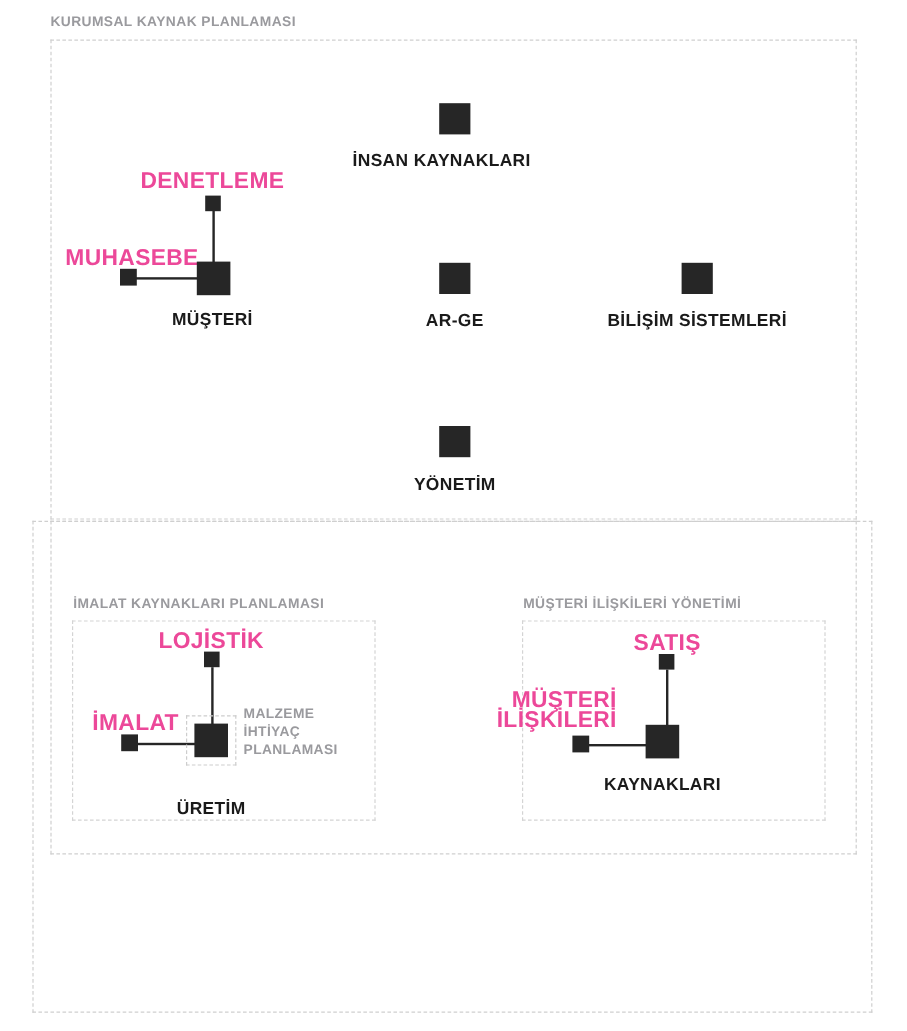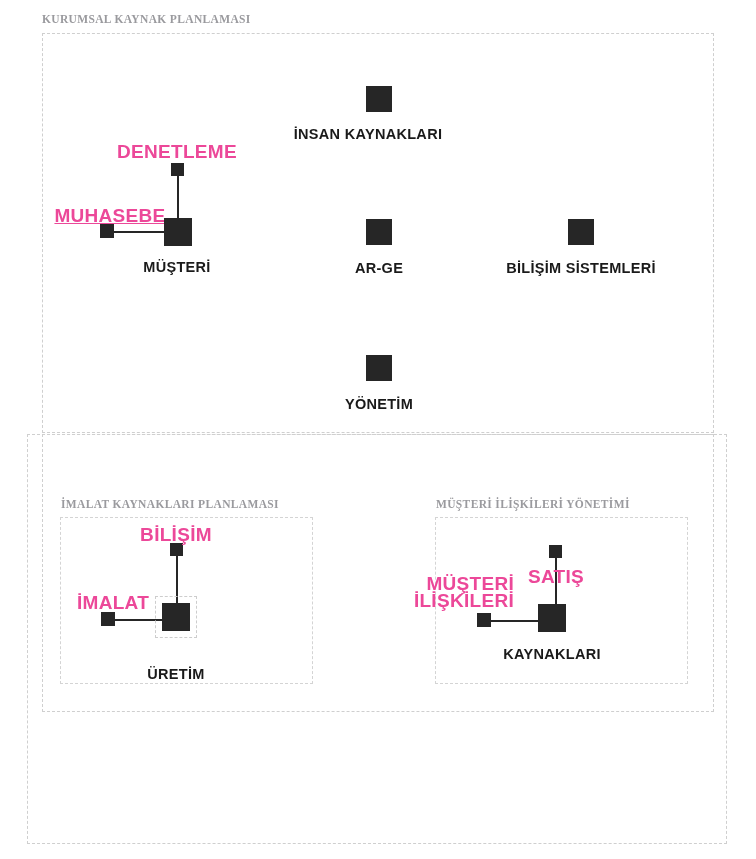--- a/index.html
+++ b/index.html
@@ -31,21 +31,20 @@
     border: 1.5px dashed #d4d4d4;
   }
   .zone-label {
     position: absolute;
     font-size: 11.5px;
     font-weight: bold;
     letter-spacing: 0.35px;
     color: #9a9a9e;
     white-space: nowrap;
     line-height: 1;
-    font-family: Liberation Serif, serif;
   }
   .zone-label.dark {
     color: #1c1c1c;
     font-size: 15.5px;
     letter-spacing: 0.3px;
   }
 
   
   .node {
     position: absolute;
@@ -116,21 +115,21 @@
   <div class="cap primary ctr" style="left:368px; top:126px;">İNSAN KAYNAKLARI</div>
 
   <div class="edge v" style="left:177px; top:175px; height:45px;"></div>
 
   <div class="edge h" style="left:113px; top:231px; width:55px;"></div>
 
   <div class="node sq13" style="left:171px; top:163px;"></div>
   <div class="cap secondary ctr" style="left:177px; top:141px;">DENETLEME</div>
 
   <div class="node small" style="left:100px; top:224px;"></div>
-  <div class="cap secondary ctr" style="left:110px; top:205px;text-decoration:underline;">MUHASEBE</div>
+  <div class="cap secondary ctr" style="left:110px; top:205px;">MUHASEBE</div>
 
   <div class="node big" style="left:164px; top:218px;"></div>
   <div class="cap primary ctr" style="left:177px; top:259px;">MÜŞTERİ</div>
 
   <div class="node mid" style="left:366px; top:219px;"></div>
   <div class="cap primary ctr" style="left:379px; top:260px;">AR-GE</div>
 
   <div class="node mid" style="left:568px; top:219px;"></div>
   <div class="cap primary ctr" style="left:581px; top:260px;">BİLİŞİM SİSTEMLERİ</div>
 
@@ -138,39 +137,40 @@
   <div class="cap primary ctr" style="left:379px; top:396px;">YÖNETİM</div>
 
   <div class="zone-label" style="left:61px; top:499px;">İMALAT KAYNAKLARI PLANLAMASI</div>
   <div class="zone inner" style="left:60px; top:517px; width:253px; height:167px;"></div>
 
   <div class="edge v" style="left:176px; top:556px; height:48px;"></div>
 
   <div class="edge h" style="left:113px; top:619px; width:53px;"></div>
 
   <div class="node sq13" style="left:170px; top:543px;"></div>
-  <div class="cap secondary ctr" style="left:176px; top:524px;">BİLİŞİM</div>
+  <div class="cap secondary ctr" style="left:176px; top:524px;">LOJİSTİK</div>
 
   <div class="node small" style="left:101px; top:612px;"></div>
   <div class="cap secondary ctr" style="left:113px; top:592px;">İMALAT</div>
 
   <div class="nodebox" style="left:155px; top:596px; width:42px; height:42px;"></div>
+  <div class="cap tiny" style="left:203px; top:588px;">MALZEME İHTİYAÇ PLANLAMASI</div>
 
   <div class="node big" style="left:162px; top:603px;"></div>
   <div class="cap primary ctr" style="left:176px; top:646px;margin-top:20px;">ÜRETİM</div>
 
   <div class="zone-label" style="left:436px; top:499px;">MÜŞTERİ İLİŞKİLERİ YÖNETİMİ</div>
   <div class="zone inner" style="left:435px; top:517px; width:253px; height:167px;"></div>
 
   <div class="edge v" style="left:555px; top:558px; height:47px;"></div>
 
   <div class="edge h" style="left:489px; top:620px; width:55px;"></div>
 
   <div class="node sq13" style="left:549px; top:545px;"></div>
-  <div class="cap secondary ctr" style="left:556px; top:526px;margin-top:40px;">SATIŞ</div>
+  <div class="cap secondary ctr" style="left:556px; top:526px;">SATIŞ</div>
 
   <div class="node small" style="left:477px; top:613px;"></div>
   <div class="cap secondary rgt" style="left:514px; top:573px;text-align:center;">MÜŞTERİ</div>
   <div class="cap secondary rgt" style="left:514px; top:590px;">İLİŞKİLERİ</div>
 
   <div class="node big" style="left:538px; top:604px;"></div>
   <div class="cap primary ctr" style="left:552px; top:646px;">KAYNAKLARI</div>
 
 </div>
 

